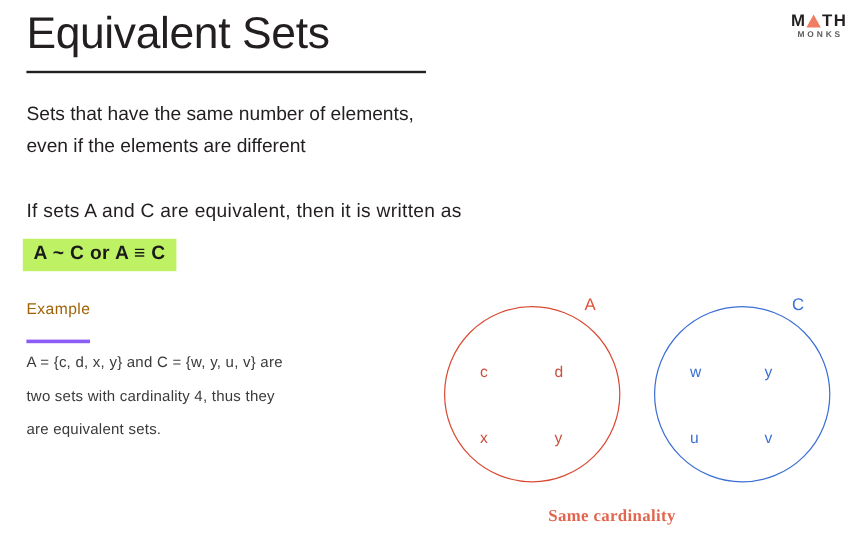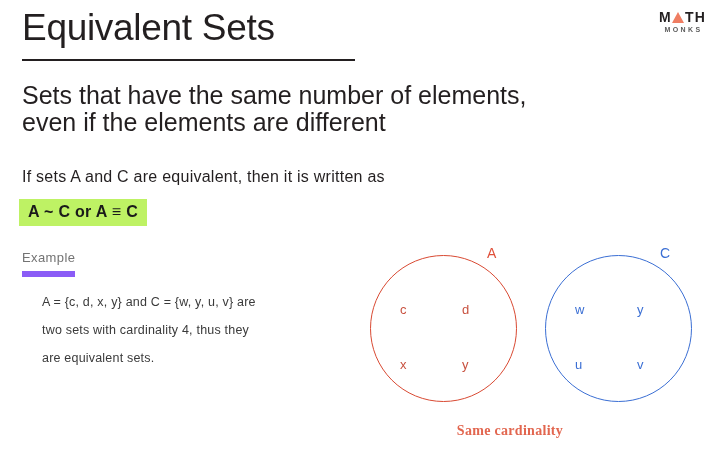--- a/index.html
+++ b/index.html
@@ -79,21 +79,21 @@
     height: 2px;
     background: #231f20;
   }
 
   
   .subtitle {
     position: absolute;
     left: 22px;
     top: 82px;
     width: 670px;
-    font-size: 25px;
+    font-size: 16px;
     line-height: 27px;
     font-weight: 400;
     color: #231f20;
   }
   .subtitle .l2 { display: block; }
 
   
   .statement {
     position: absolute;
     left: 22px;
@@ -118,36 +118,36 @@
     color: #1a1a1a;
     white-space: nowrap;
   }
 
   
   .example-label {
     position: absolute;
     left: 22px;
     top: 250px;
     font-size: 13px;
-    color: #737373;
+    color: #a16207;
     letter-spacing: 0.4px;
-    padding-bottom: 6px;
-    border-bottom: 6px solid #8b5cf6;
+    padding-bottom: 18px;
+    border-bottom: 3px solid #8b5cf6;
   }
   .example-body {
     position: absolute;
     left: 22px;
     top: 288px;
     width: 330px;
     font-size: 12.5px;
     line-height: 28px;
     color: #3a3a3a;
     letter-spacing: 0.2px;
   }
-  .example-body span { display: block; margin-left: 20px; }
+  .example-body span { display: block; }
 
   
   .venn {
     position: absolute;
     left: 360px;
     top: 240px;
     width: 360px;
     height: 219px;
   }
   .circle {

